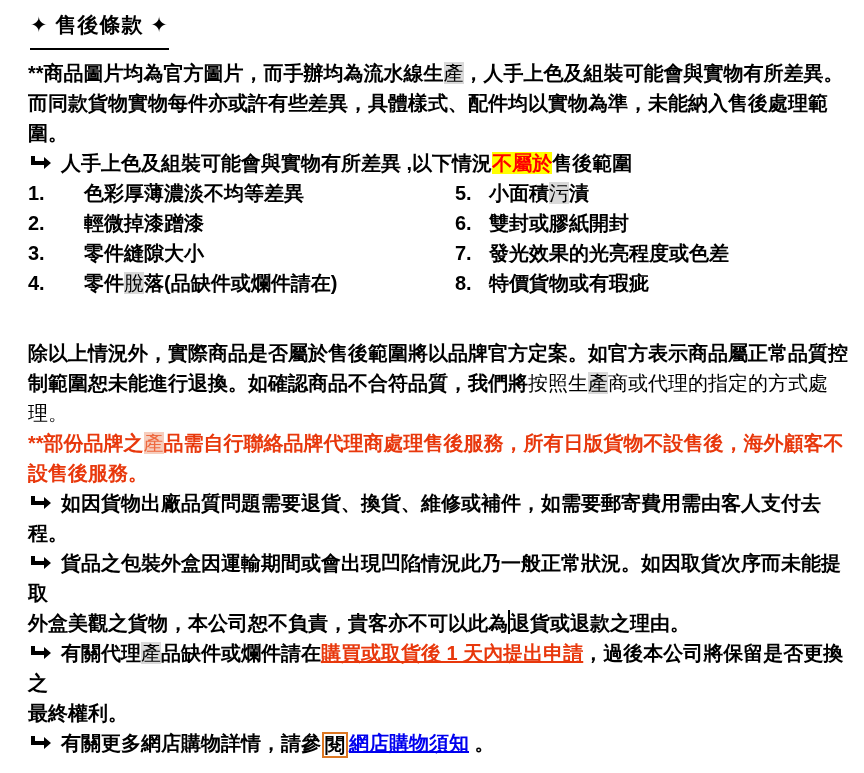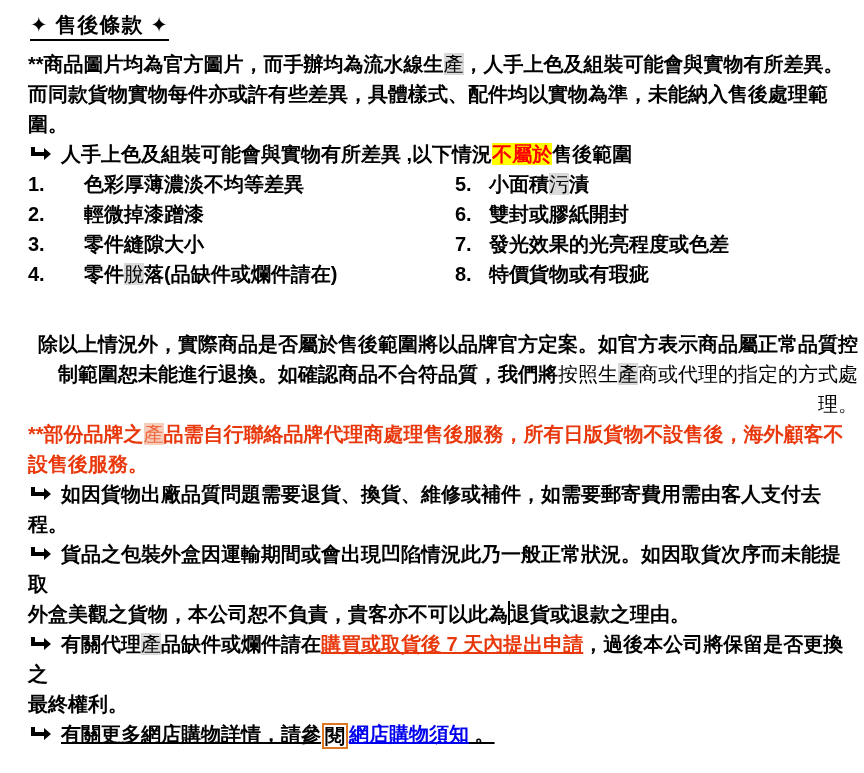--- a/index.html
+++ b/index.html
@@ -18,32 +18,32 @@
   body{
     width:864px;height:773px;overflow:hidden;
     font-family:"Liberation Sans","DejaVu Sans",sans-serif;
     font-weight:700;color:var(--ink);
     font-size:20px;line-height:30px;
   }
   .page{padding:8px 6px 0 28px;}
   .title-wrap{margin:2px 0 8px 2px;}
   .title{
     display:inline-block;font-size:21px;letter-spacing:1px;
-    border-bottom:2px solid var(--ink);padding-bottom:1px;line-height:26px;
+    border-bottom:2px solid var(--ink);padding-bottom:10px;line-height:26px;
   }
   p.para{margin:0;}
   .intro{margin-bottom:20px;}
   .notice{margin-bottom:32px;}
   .list{margin-bottom:40px;}
-  .para-official{margin-bottom:22px;text-align:right;}
+  .para-official{margin-bottom:22px;}
   .para-red{margin-bottom:34px;color:var(--accent_red);}
   .a1{margin-bottom:24px;}
   .a2{margin-bottom:24px;}
   .a3{margin-bottom:26px;}
-  .a4{margin-bottom:0;text-decoration:underline;}
+  .a4{margin-bottom:0;}
   .lrow{display:flex;height:30px;align-items:flex-start;}
   .lcell{display:flex;width:427px;flex:none;}
   .lnum{width:56px;flex:none;}
   .ltext{flex:none;}
   .rnum{width:34px;flex:none;}
   .arrow{
     display:inline-block;width:24px;height:16px;margin-right:9px;
     vertical-align:-1px;
   }
   .arrow svg{display:block;}
@@ -121,19 +121,19 @@
   <p class="para a1"><span class="arrow"><svg width="24" height="16" viewBox="0 0 24 16" xmlns="http://www.w3.org/2000/svg">
           <path d="M3 1 h4 v5 h9 v-4 l7 6 -7 6 v-4 H3 z" fill="#000"></path>
         </svg></span><span><span>如因貨物出廠品質問題需要退貨、換貨、維修或補件，如需要郵寄費用需由客人支付去程。</span></span></p>
 
   <p class="para a2"><span class="arrow"><svg width="24" height="16" viewBox="0 0 24 16" xmlns="http://www.w3.org/2000/svg">
           <path d="M3 1 h4 v5 h9 v-4 l7 6 -7 6 v-4 H3 z" fill="#000"></path>
         </svg></span><span><span>貨品之包裝外盒因運輸期間或會出現凹陷情況此乃一般正常狀況。如因取貨次序而未能提取</span><br><span>外盒美觀之貨物，本公司恕不負責，貴客亦不可以此為</span><span class="caret"></span><span>退貨或退款之理由。</span></span></p>
 
   <p class="para a3"><span class="arrow"><svg width="24" height="16" viewBox="0 0 24 16" xmlns="http://www.w3.org/2000/svg">
           <path d="M3 1 h4 v5 h9 v-4 l7 6 -7 6 v-4 H3 z" fill="#000"></path>
-        </svg></span><span><span>有關代理</span><span class="fb">產</span><span>品缺件或爛件請在</span><span class="linkred">購買或取貨後 7 天內提出申請</span><span>，過後本公司將保留是否更換之</span><br><span>最終權利。</span></span></p>
+        </svg></span><span><span>有關代理</span><span class="fb">產</span><span>品缺件或爛件請在</span><span class="linkred">購買或取貨後 1 天內提出申請</span><span>，過後本公司將保留是否更換之</span><br><span>最終權利。</span></span></p>
 
   <p class="para a4"><span class="arrow"><svg width="24" height="16" viewBox="0 0 24 16" xmlns="http://www.w3.org/2000/svg">
           <path d="M3 1 h4 v5 h9 v-4 l7 6 -7 6 v-4 H3 z" fill="#000"></path>
         </svg></span><span><span>有關更多網店購物詳情，請參</span><span class="ob">閱</span><span class="linkblue">網店購物須知</span><span> 。</span></span></p>
 
 </div>
 
 </body></html>

